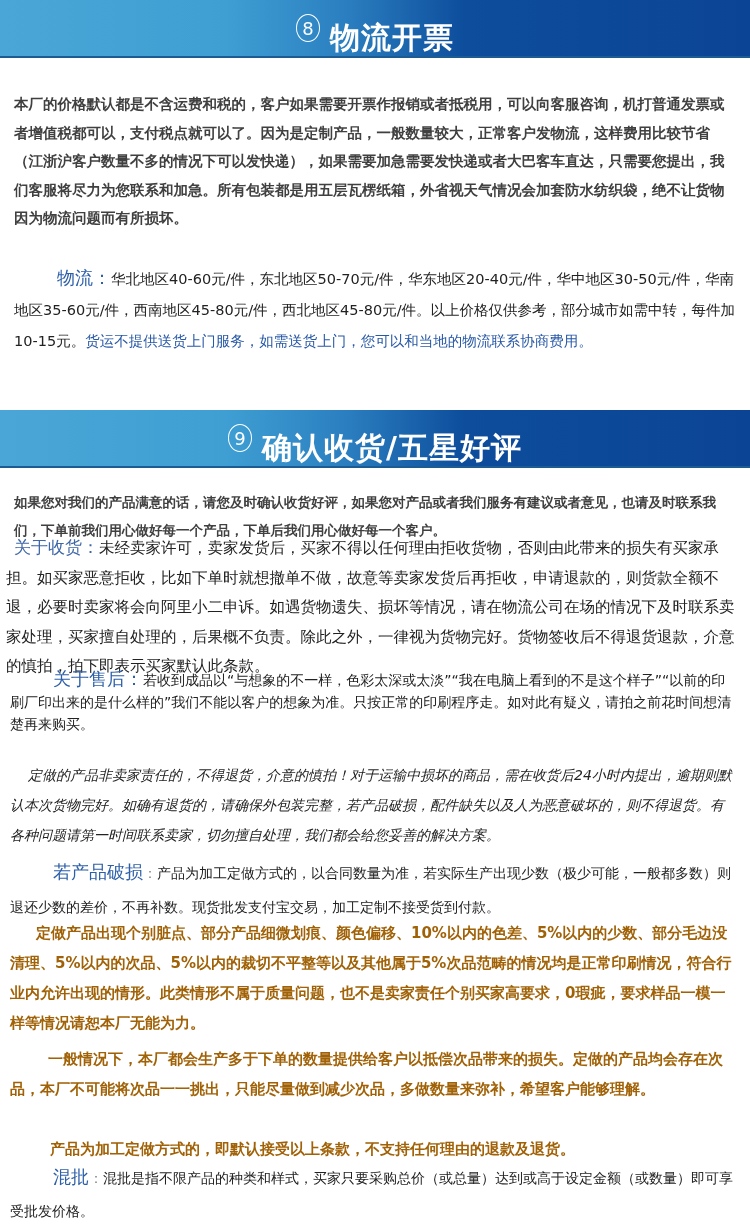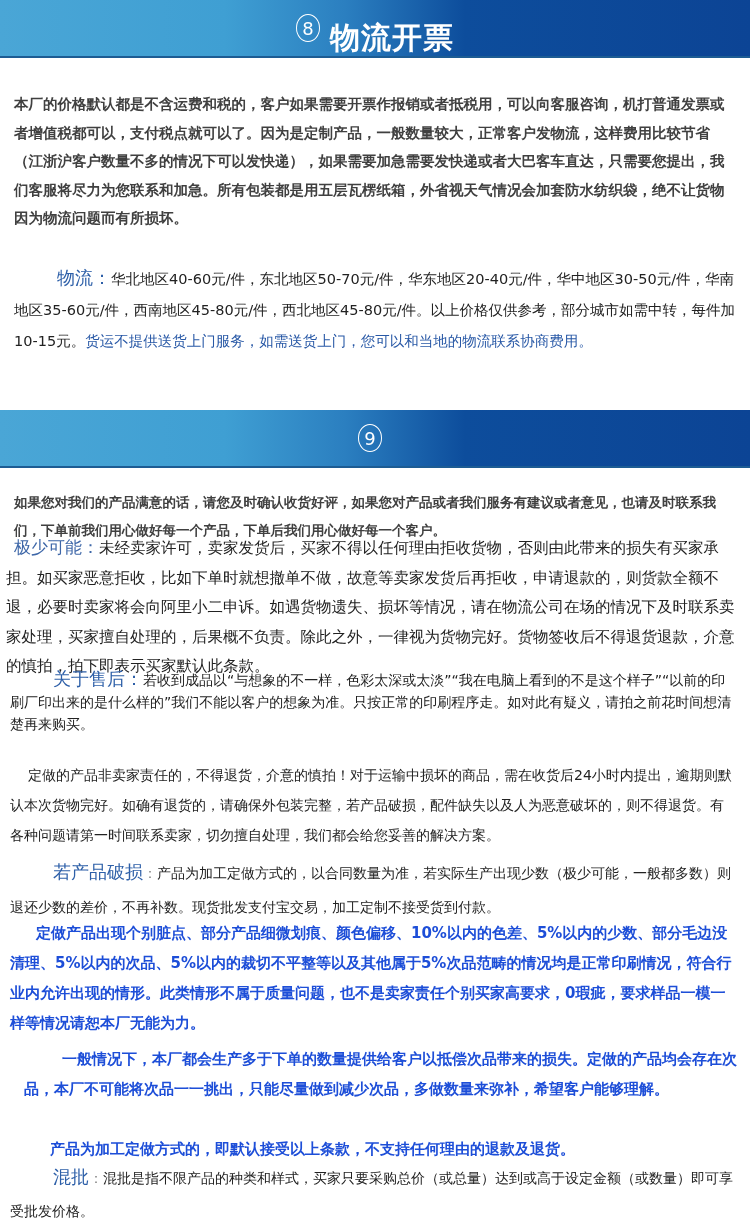--- a/index.html
+++ b/index.html
@@ -28,58 +28,59 @@
   }
   .para { position: absolute; left: 14px; width: 724px; }
   .blue-bold {
     color: #404040; font-weight: bold; font-size: 14.5px; line-height: 28.5px;
   }
   .plain { font-size: 14.5px; line-height: 31px; color: #222; }
   .serif { font-family: "DejaVu Serif", "Liberation Serif", serif; font-size: 15.5px; line-height: 29.5px; color: #222; }
   .label-blue { color: #2d5fa8; font-size: 18px; font-weight: normal; margin-left: 43px; }
   .label-blue-serif { color: #3e67a8; font-size: 17px; font-family: "DejaVu Serif", serif; }
   .link-blue { color: #2858a6; }
-  .bold-black { font-weight: bold; font-size: 15px; line-height: 30px; color: #1d4ed8; }
+  .bold-black { font-weight: bold; font-size: 15px; line-height: 30px; color: #a16207; }
   .indent1 { padding-left: 22px; }
 </style>
 </head>
 <body>
 
 <div class="banner" style="top:0;">
   <span class="num">8</span>
   <span class="title">物流开票</span>
 </div>
 
 <div class="para blue-bold" style="top:90px;">本厂的价格默认都是不含运费和税的，客户如果需要开票作报销或者抵税用，可以向客服咨询，机打普通发票或者增值税都可以，支付税点就可以了。因为是定制产品，一般数量较大，正常客户发物流，这样费用比较节省（江浙沪客户数量不多的情况下可以发快递），如果需要加急需要发快递或者大巴客车直达，只需要您提出，我们客服将尽力为您联系和加急。所有包装都是用五层瓦楞纸箱，外省视天气情况会加套防水纺织袋，绝不让货物因为物流问题而有所损坏。</div>
 
 <div class="para plain" style="top:262px;">
   <span class="label-blue">物流：</span><span>华北地区40-60元/件，东北地区50-70元/件，华东地区20-40元/件，华中地区30-50元/件，华南地区35-60元/件，西南地区45-80元/件，西北地区45-80元/件。以上价格仅供参考，部分城市如需中转，每件加10-15元。</span><span class="link-blue">货运不提供送货上门服务，如需送货上门，您可以和当地的物流联系协商费用。</span>
 </div>
 
 <div class="banner" style="top:410px;">
   <span class="num">9</span>
+  <span class="title">确认收货/五星好评</span>
 </div>
 
 <div class="para blue-bold" style="top:488px; font-size:13.5px; line-height:28px;">如果您对我们的产品满意的话，请您及时确认收货好评，如果您对产品或者我们服务有建议或者意见，也请及时联系我们，下单前我们用心做好每一个产品，下单后我们用心做好每一个客户。</div>
 
 <div class="para serif" style="top:533px; left:6px; width:740px;">
-  <span class="label-blue-serif indent1" style="padding-left:8px;">极少可能：</span><span>未经卖家许可，卖家发货后，买家不得以任何理由拒收货物，否则由此带来的损失有买家承担。如买家恶意拒收，比如下单时就想撤单不做，故意等卖家发货后再拒收，申请退款的，则货款全额不退，必要时卖家将会向阿里小二申诉。如遇货物遗失、损坏等情况，请在物流公司在场的情况下及时联系卖家处理，买家擅自处理的，后果概不负责。除此之外，一律视为货物完好。货物签收后不得退货退款，介意的慎拍，拍下即表示买家默认此条款。</span>
+  <span class="label-blue-serif indent1" style="padding-left:8px;">关于收货：</span><span>未经卖家许可，卖家发货后，买家不得以任何理由拒收货物，否则由此带来的损失有买家承担。如买家恶意拒收，比如下单时就想撤单不做，故意等卖家发货后再拒收，申请退款的，则货款全额不退，必要时卖家将会向阿里小二申诉。如遇货物遗失、损坏等情况，请在物流公司在场的情况下及时联系卖家处理，买家擅自处理的，后果概不负责。除此之外，一律视为货物完好。货物签收后不得退货退款，介意的慎拍，拍下即表示买家默认此条款。</span>
 </div>
 
 <div class="para plain" style="top:668px; left:10px; font-size:14px; line-height:22px;">
   <span class="label-blue">关于售后：</span><span>若收到成品以“与想象的不一样，色彩太深或太淡”“我在电脑上看到的不是这个样子”“以前的印刷厂印出来的是什么样的”我们不能以客户的想象为准。只按正常的印刷程序走。如对此有疑义，请拍之前花时间想清楚再来购买。</span>
 </div>
 
-<div class="para plain" style="top:760px; left:10px; font-size:14px; line-height:30px; text-indent:18px;">定做的产品非卖家责任的，不得退货，介意的慎拍！对于运输中损坏的商品，需在收货后24小时内提出，逾期则默认本次货物完好。如确有退货的，请确保外包装完整，若产品破损，配件缺失以及人为恶意破坏的，则不得退货。有各种问题请第一时间联系卖家，切勿擅自处理，我们都会给您妥善的解决方案。</div>
+<div class="para plain" style="top:760px; left:10px; font-size:14px; line-height:30px; text-indent:18px;font-style:italic;">定做的产品非卖家责任的，不得退货，介意的慎拍！对于运输中损坏的商品，需在收货后24小时内提出，逾期则默认本次货物完好。如确有退货的，请确保外包装完整，若产品破损，配件缺失以及人为恶意破坏的，则不得退货。有各种问题请第一时间联系卖家，切勿擅自处理，我们都会给您妥善的解决方案。</div>
 
 <div class="para plain" style="top:855px; left:10px; font-size:14px; line-height:34px;">
   <span class="label-blue">若产品破损</span><span style="color:#888;">：</span><span>产品为加工定做方式的，以合同数量为准，若实际生产出现少数（极少可能，一般都多数）则退还少数的差价，不再补数。现货批发支付宝交易，加工定制不接受货到付款。</span>
 </div>
 
 <div class="para bold-black" style="top:918px; left:10px; text-indent:26px;">定做产品出现个别脏点、部分产品细微划痕、颜色偏移、10%以内的色差、5%以内的少数、部分毛边没清理、5%以内的次品、5%以内的裁切不平整等以及其他属于5%次品范畴的情况均是正常印刷情况，符合行业内允许出现的情形。此类情形不属于质量问题，也不是卖家责任个别买家高要求，0瑕疵，要求样品一模一样等情况请恕本厂无能为力。</div>
 
-<div class="para bold-black" style="top:1044px; left:24px; text-indent:38px;">一般情况下，本厂都会生产多于下单的数量提供给客户以抵偿次品带来的损失。定做的产品均会存在次品，本厂不可能将次品一一挑出，只能尽量做到减少次品，多做数量来弥补，希望客户能够理解。</div>
+<div class="para bold-black" style="top:1044px; left:10px; text-indent:38px;">一般情况下，本厂都会生产多于下单的数量提供给客户以抵偿次品带来的损失。定做的产品均会存在次品，本厂不可能将次品一一挑出，只能尽量做到减少次品，多做数量来弥补，希望客户能够理解。</div>
 
 <div class="para bold-black" style="top:1134px; left:10px; text-indent:40px;">产品为加工定做方式的，即默认接受以上条款，不支持任何理由的退款及退货。</div>
 
 <div class="para plain" style="top:1160px; left:10px; font-size:14px; line-height:33px;">
   <span class="label-blue">混批</span><span style="color:#888;">：</span><span>混批是指不限产品的种类和样式，买家只要采购总价（或总量）达到或高于设定金额（或数量）即可享受批发价格。</span>
 </div>
 
 </body></html>

